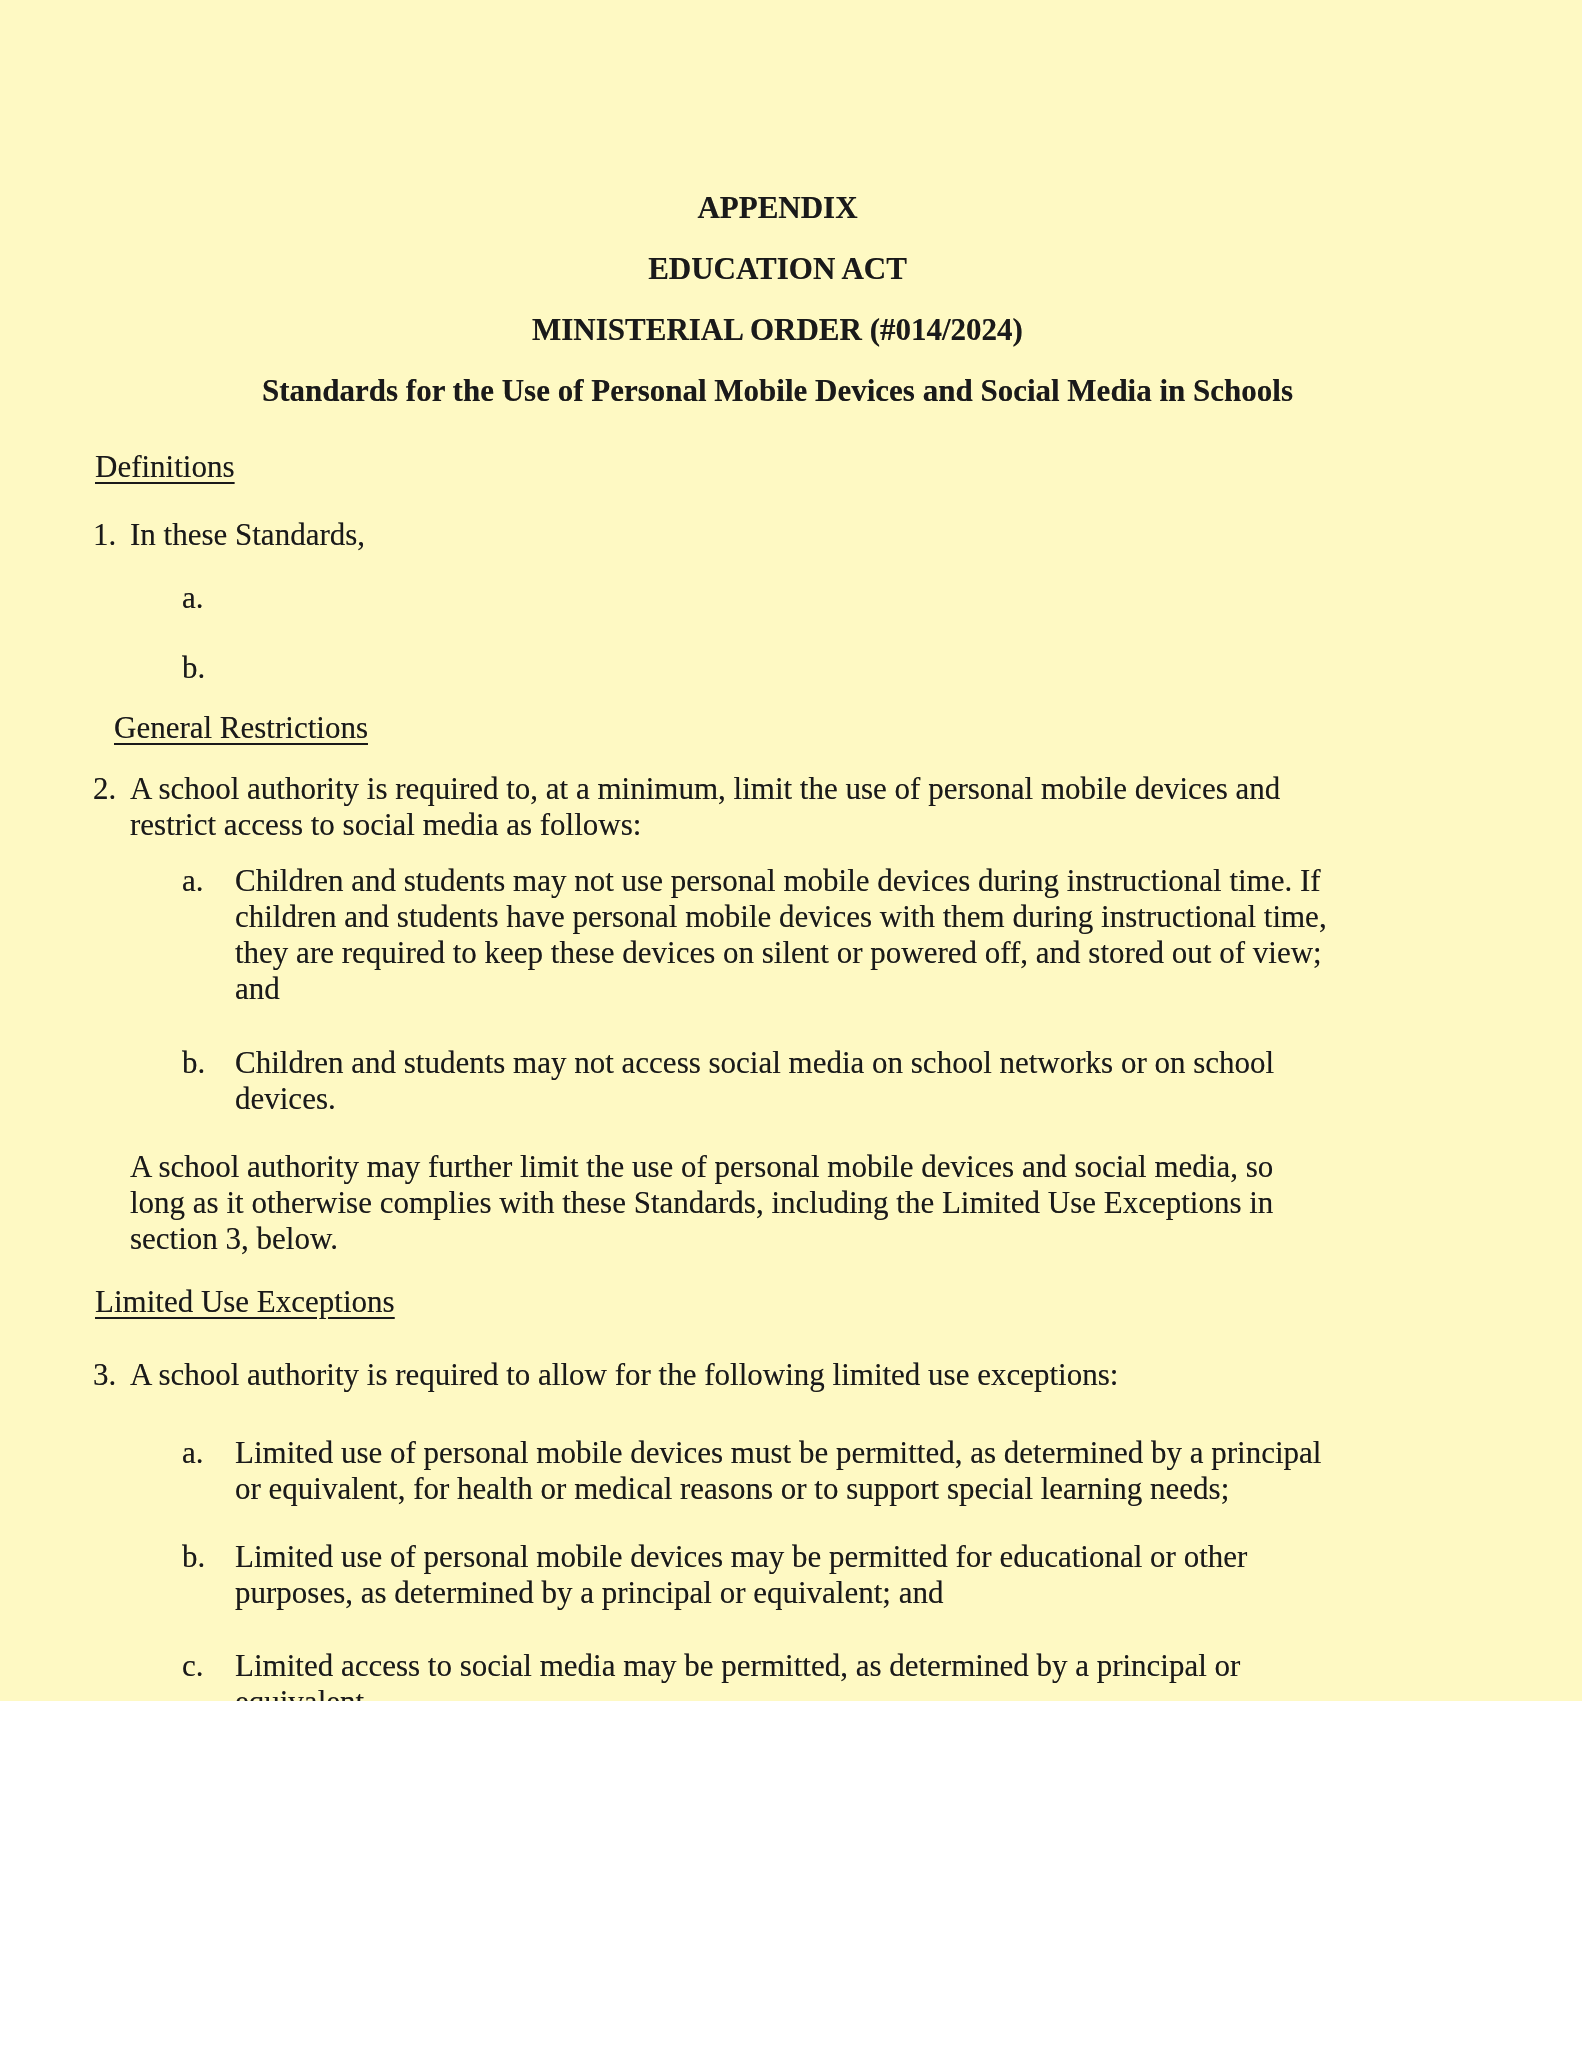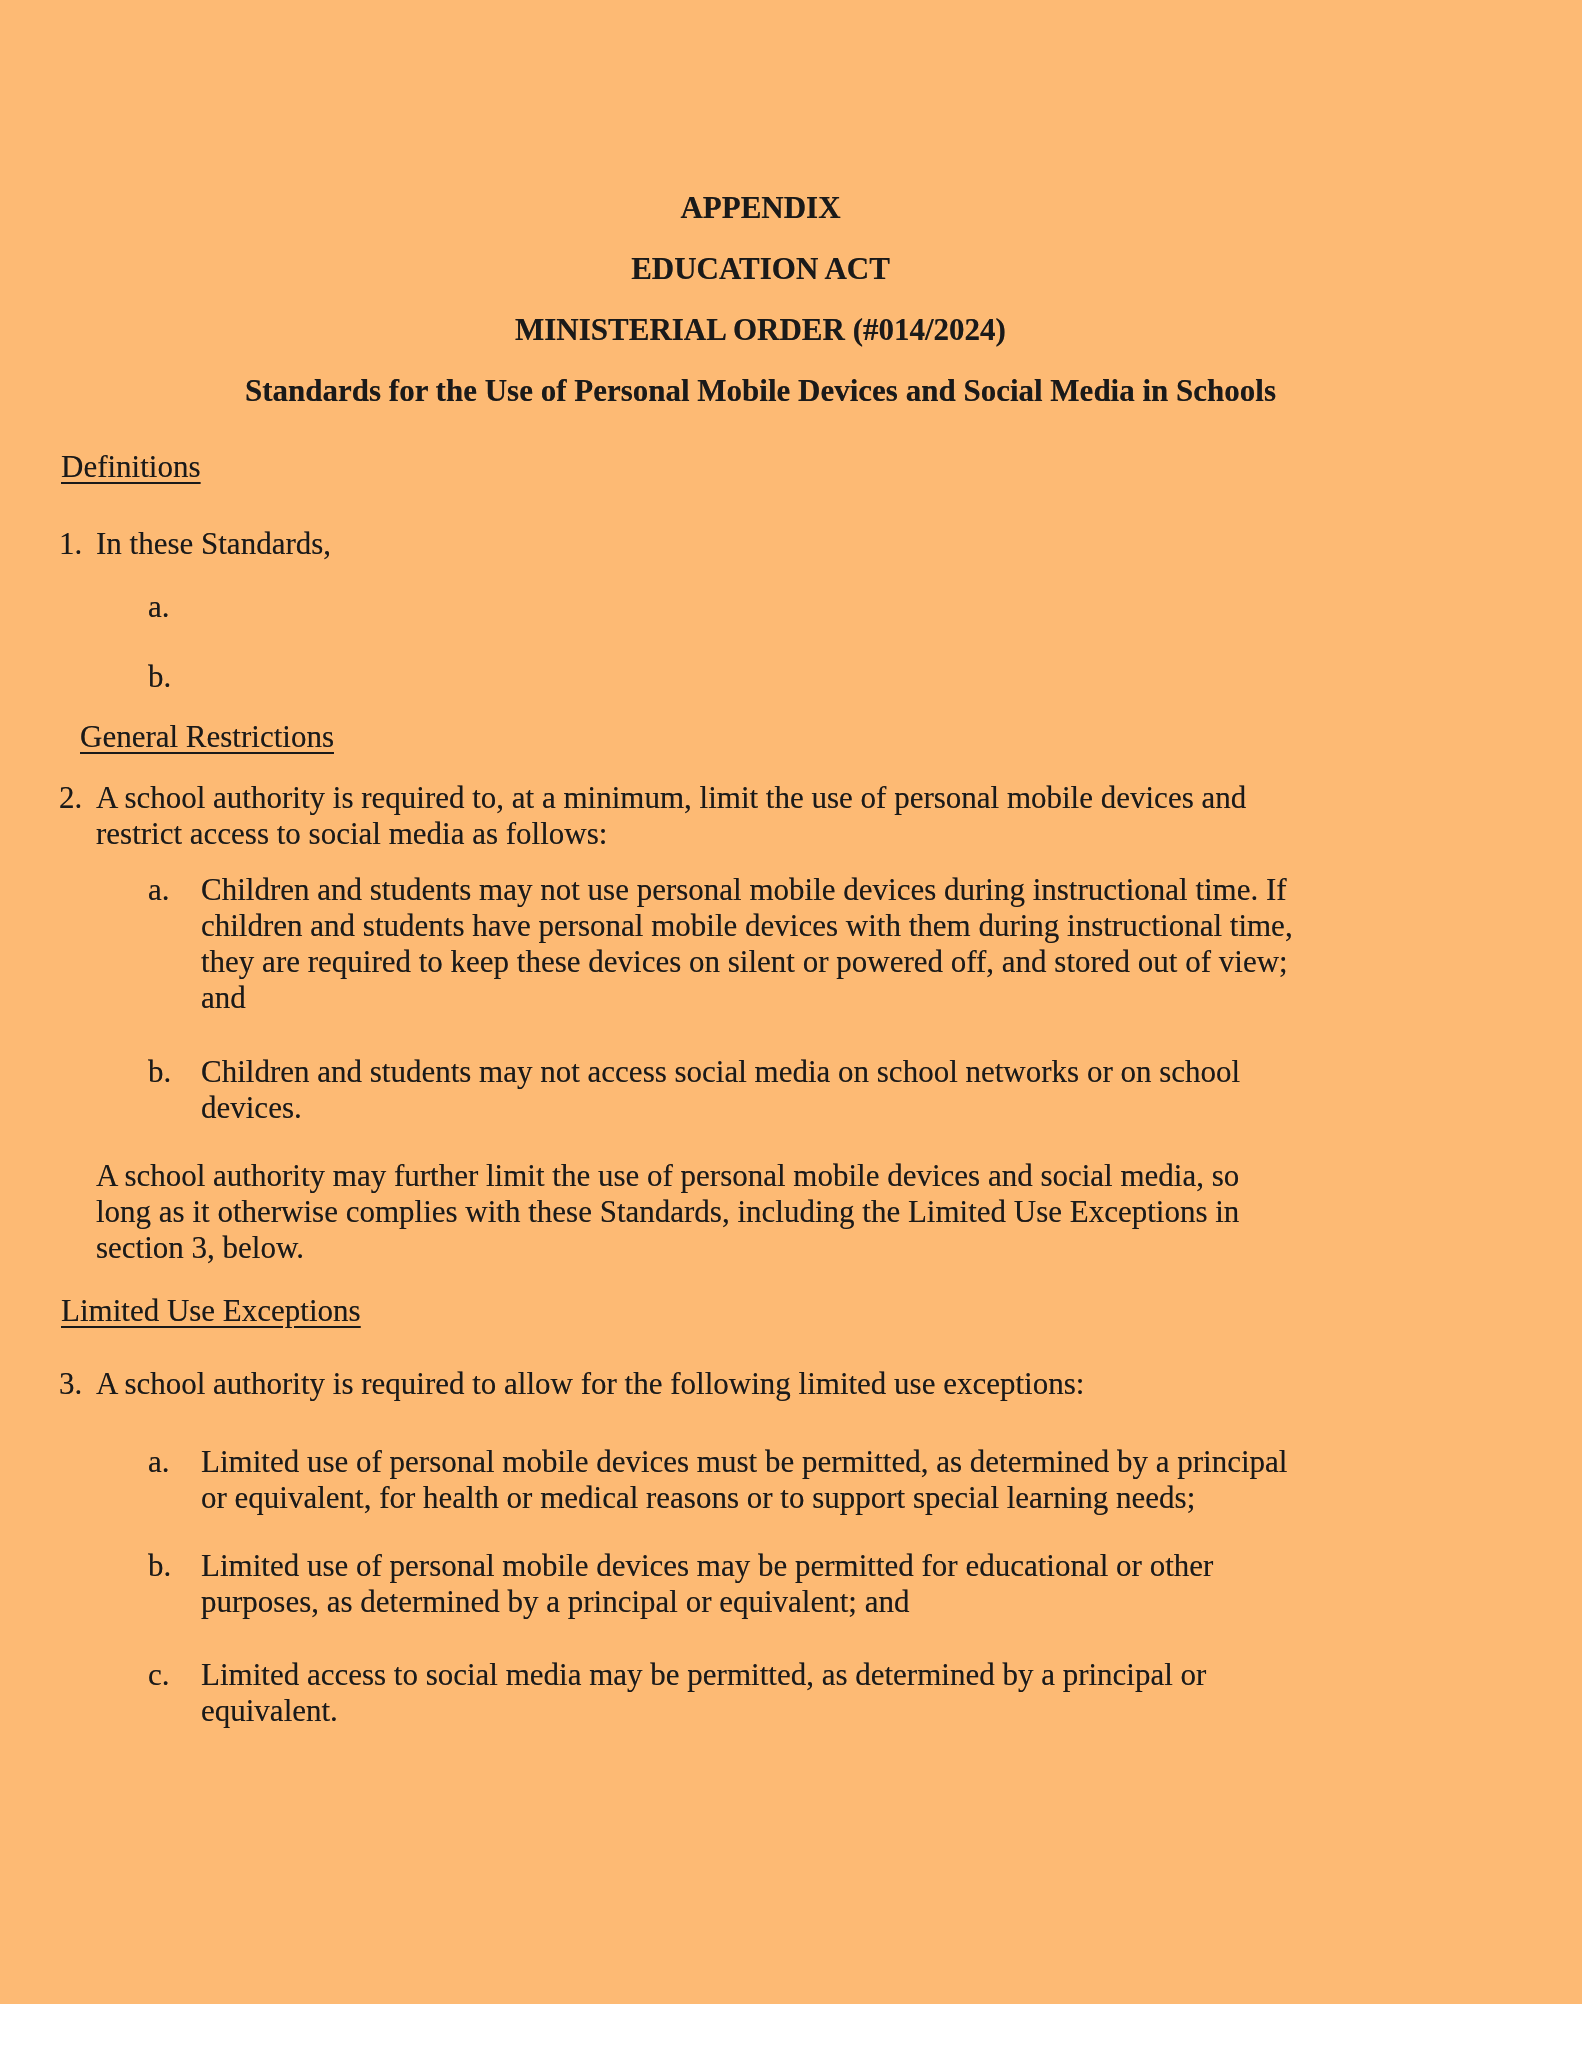--- a/index.html
+++ b/index.html
@@ -1,27 +1,27 @@
 <!DOCTYPE html>
 <html lang="en"><head>
 <meta charset="utf-8">
 <style>
   * { margin: 0; padding: 0; box-sizing: border-box; }
   html, body { background: #ffffff; }
   .page {
     position: relative;
     width: 1582px;
-    height: 2004px;
-    background: #fdba74;
+    height: 1701px;
+    background: #fef9c3;
     overflow: hidden;
     font-family: "Liberation Serif", "DejaVu Serif", serif;
     font-size: 31px;
     line-height: 36px;
     color: #1a1a1a;
-    padding: 190px 120px 0 59px;
+    padding: 190px 120px 0 93px;
     text-shadow: 0 0 0.6px rgba(0,0,0,0.45); 
   }
   .titles { text-align: center; font-weight: bold; }
   .title-line { margin-bottom: 25px; }
   .subtitle-line { margin-bottom: 40px; }
   .sec-h {
     font-weight: normal;
     font-size: 31px;
     line-height: 36px;
     text-decoration: underline;
@@ -32,21 +32,21 @@
   .item { display: flex; }
   .item .marker { flex: 0 0 37px; }
   .item .txt { max-width: 1195px; }
   .sub { display: flex; margin-left: 89px; }
   .sub .marker { flex: 0 0 53px; }
   .sub .txt { max-width: 1100px; }
   .cont-para { margin-left: 37px; max-width: 1195px; }
   
   .g20 { margin-bottom: 20px; } .g24 { margin-bottom: 24px; }
   .g25 { margin-bottom: 25px; margin-left: 21px; } .g27 { margin-bottom: 27px; }
-  .g29 { margin-bottom: 41px; } .g32 { margin-bottom: 32px; }
+  .g29 { margin-bottom: 32px; } .g32 { margin-bottom: 32px; }
   .g34 { margin-bottom: 34px; } .g37 { margin-bottom: 37px; }
   .g38 { margin-bottom: 38px; } .g42 { margin-bottom: 42px; }
 </style>
 </head>
 <body>
 
 <div class="page">
 
   <header class="titles">
     <div class="title-line">APPENDIX</div>

